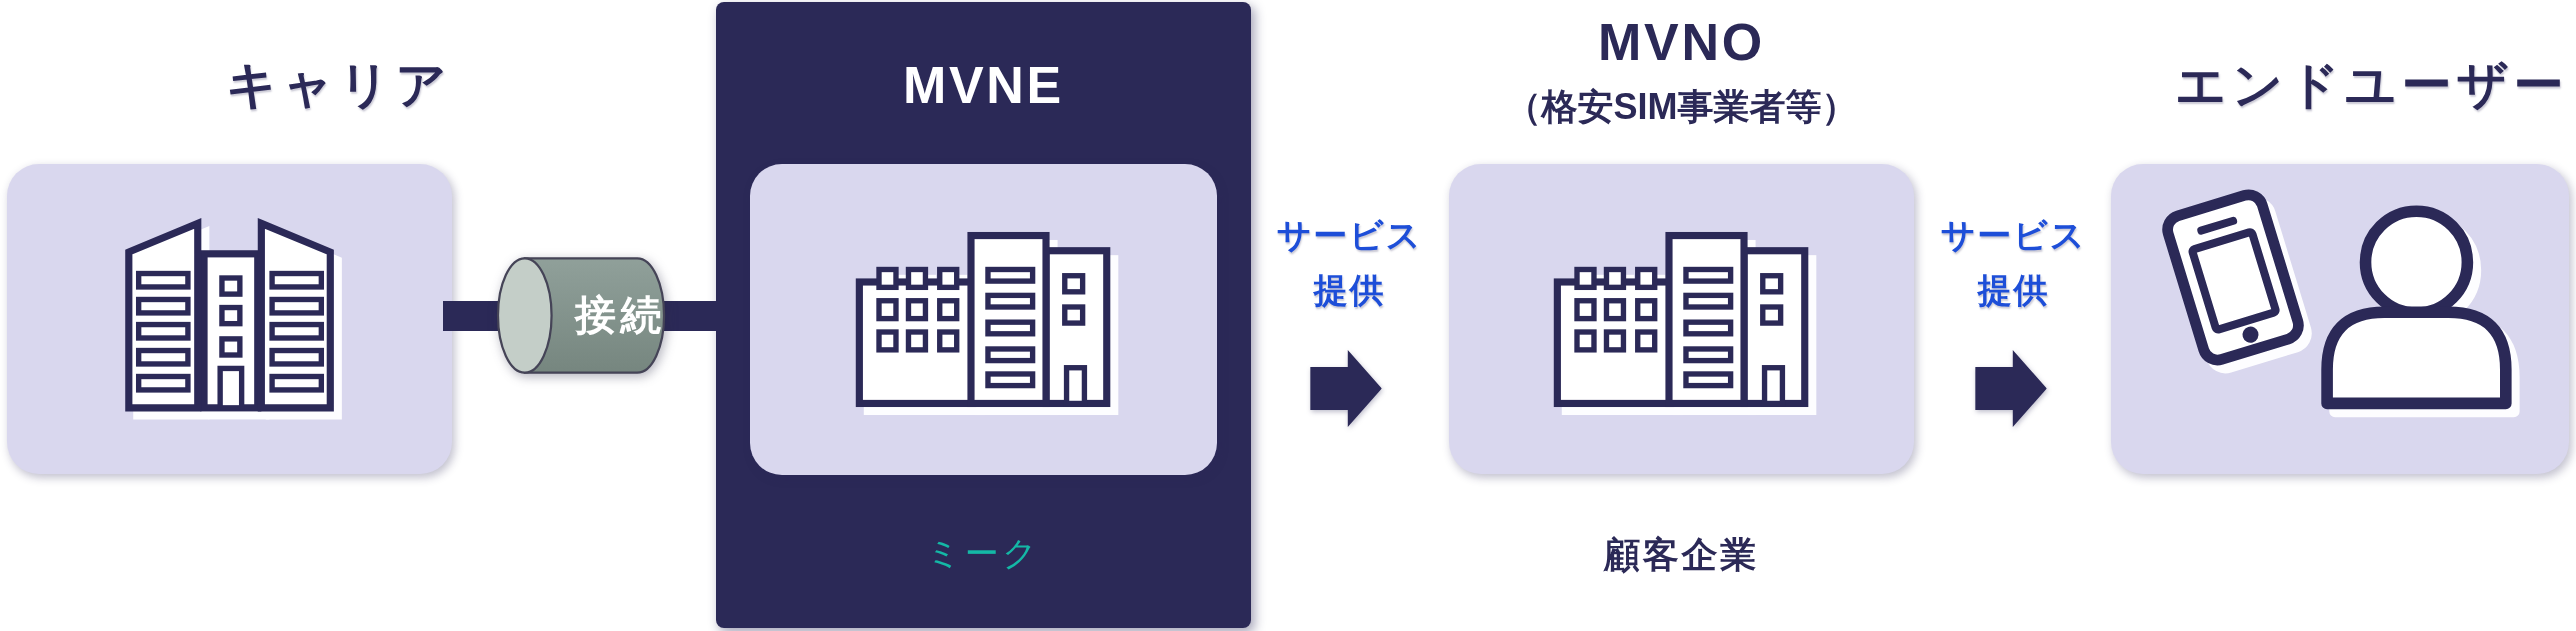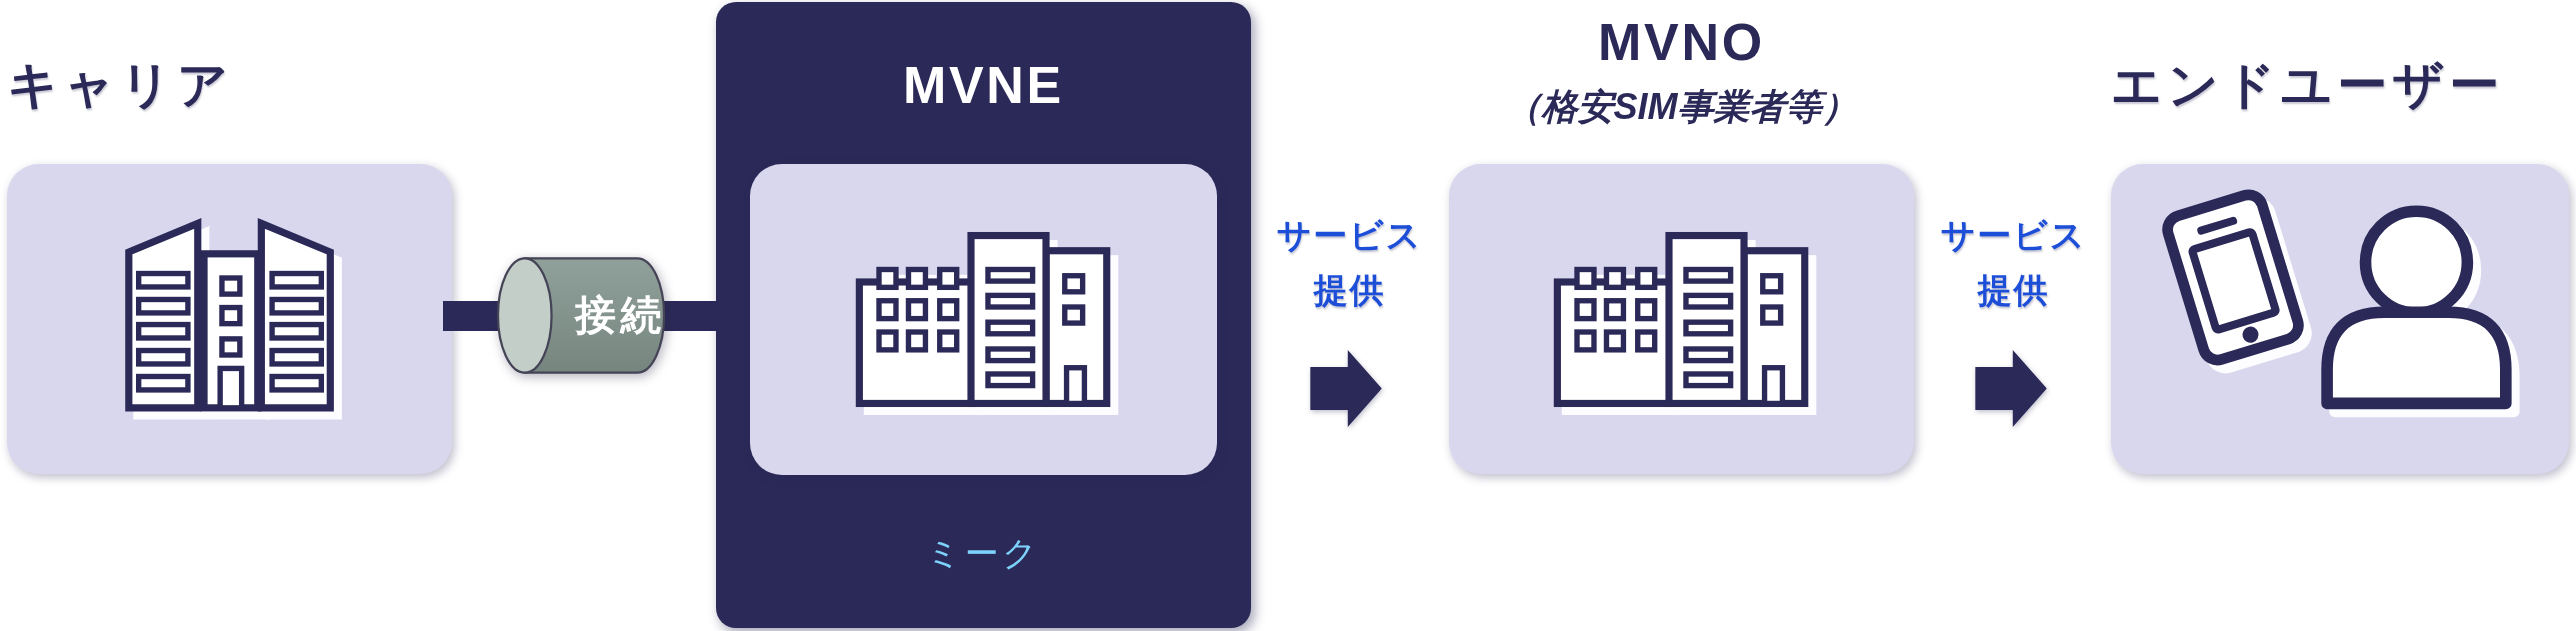--- a/index.html
+++ b/index.html
@@ -5,51 +5,51 @@
   html,body{margin:0;padding:0;}
   body{
     width:2576px;height:631px;position:relative;background:#ffffff;
     font-family:"Liberation Sans","DejaVu Sans",sans-serif;
     overflow:hidden;
   }
   .abs{position:absolute;}
   
   .title{
     color:#2b2957;font-weight:700;font-size:50px;letter-spacing:5.4px;
-    text-align:left;line-height:57px;
+    text-align:right;line-height:57px;
     text-shadow:0.9px 1.8px 1.8px rgba(43,41,87,.25);
   }
   .latin-title{
     color:#2b2957;font-weight:600;font-size:52px;letter-spacing:2.7px;
     text-align:center;line-height:57px;
   }
   .subtitle{
     color:#2b2957;font-weight:600;font-size:36px;letter-spacing:0px;
     text-align:center;line-height:50px;
   }
   .caption{
     color:#2b2957;font-weight:700;font-size:36px;letter-spacing:2.7px;
     text-align:center;line-height:43px;
   }
   
   .lightbox{
     background:#d9d7ee;border-radius:32px;
     box-shadow:2.7px 3.6px 9px rgba(43,41,87,.28);
   }
   .mvne-box{
-    background:#2b2957;border-radius:20px;
+    background:#2b2957;border-radius:8px;
     box-shadow:3.6px 4.5px 10.7px rgba(43,41,87,.40);
   }
   .mvne-title{
     position:absolute;top:55px;left:0;width:100%;text-align:center;
     color:#ffffff;font-weight:600;font-size:52px;letter-spacing:2.7px;line-height:57px;
   }
   .mvne-caption{
     position:absolute;top:530px;left:0;width:100%;text-align:center;
-    color:#7dd3fc;font-weight:500;font-size:34px;letter-spacing:3.6px;line-height:43px;
+    color:#14b8a6;font-weight:500;font-size:34px;letter-spacing:3.6px;line-height:43px;
   }
   
   .bar{background:#2b2957;height:30px;z-index:1;}
   .cyl{z-index:2;filter:drop-shadow(2.7px 3.6px 5.4px rgba(40,40,70,.35));}
   .conn-label{
     z-index:3;color:#ffffff;font-weight:700;font-size:41px;letter-spacing:4.5px;
     text-align:right;line-height:50px;
   }
   
   .service{
@@ -168,26 +168,27 @@
 
   <div class="abs service" style="left:1250px;top:208px;width:199px;">
     <div>サービス</div>
     <div>提供</div>
   </div>
   <svg class="abs arrow" style="left:1310px;top:350px;" width="72" height="77" viewBox="0 0 80 86">
       <use href="#arrow-right"></use>
     </svg>
 
   <div class="abs latin-title" style="left:1449px;top:14px;width:465px;">MVNO</div>
-  <div class="abs subtitle" style="left:1431px;top:82px;width:501px;font-style:italic;">（格安SIM事業者等）</div>
+  <div class="abs subtitle" style="left:1431px;top:82px;width:501px;">（格安SIM事業者等）</div>
   <div class="abs lightbox" style="left:1449px;top:164px;width:465px;height:310px;">
     <svg class="abs bldg" style="left:103px;top:66px;" width="259" height="179" viewBox="0 0 290 200">
         <use href="#bldg-office"></use>
       </svg>
   </div>
+  <div class="abs caption" style="left:1449px;top:533px;width:465px;">顧客企業</div>
 
   <div class="abs service" style="left:1914px;top:208px;width:199px;">
     <div>サービス</div>
     <div>提供</div>
   </div>
   <svg class="abs arrow" style="left:1975px;top:350px;" width="72" height="77" viewBox="0 0 80 86">
       <use href="#arrow-right"></use>
     </svg>
 
   <div class="abs title" style="left:2111px;top:57px;width:458px;">エンドユーザー</div>

